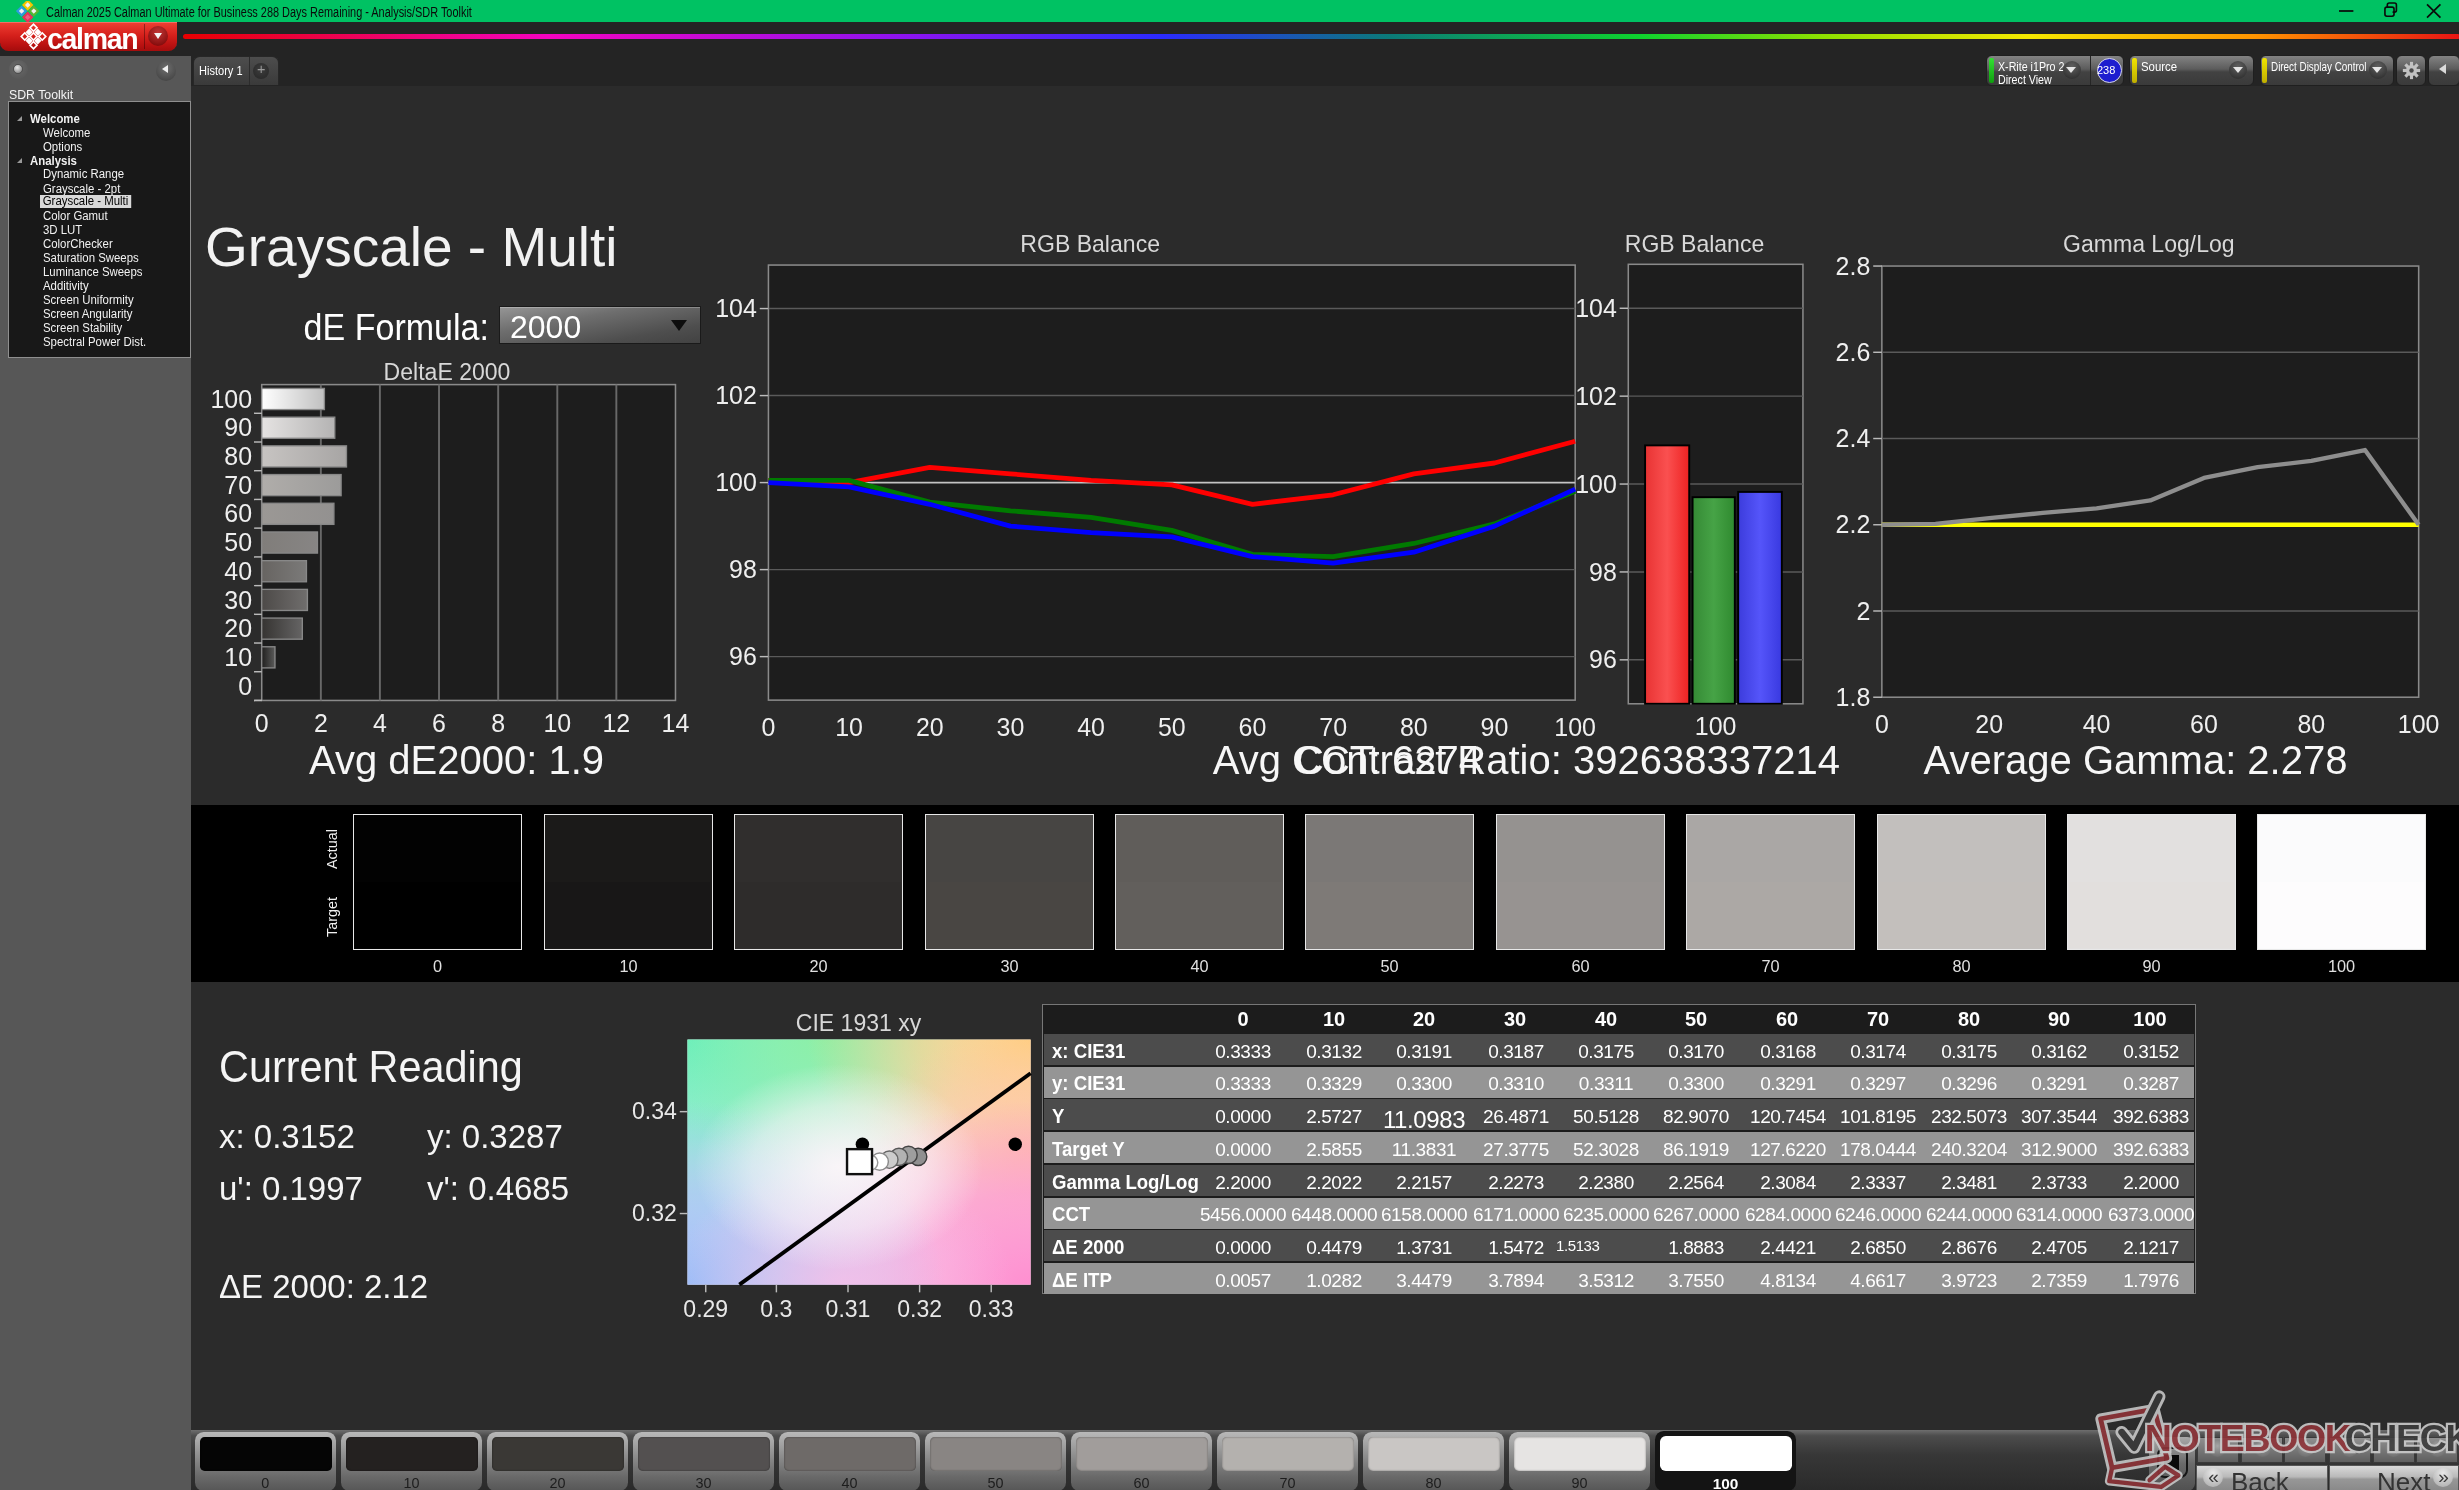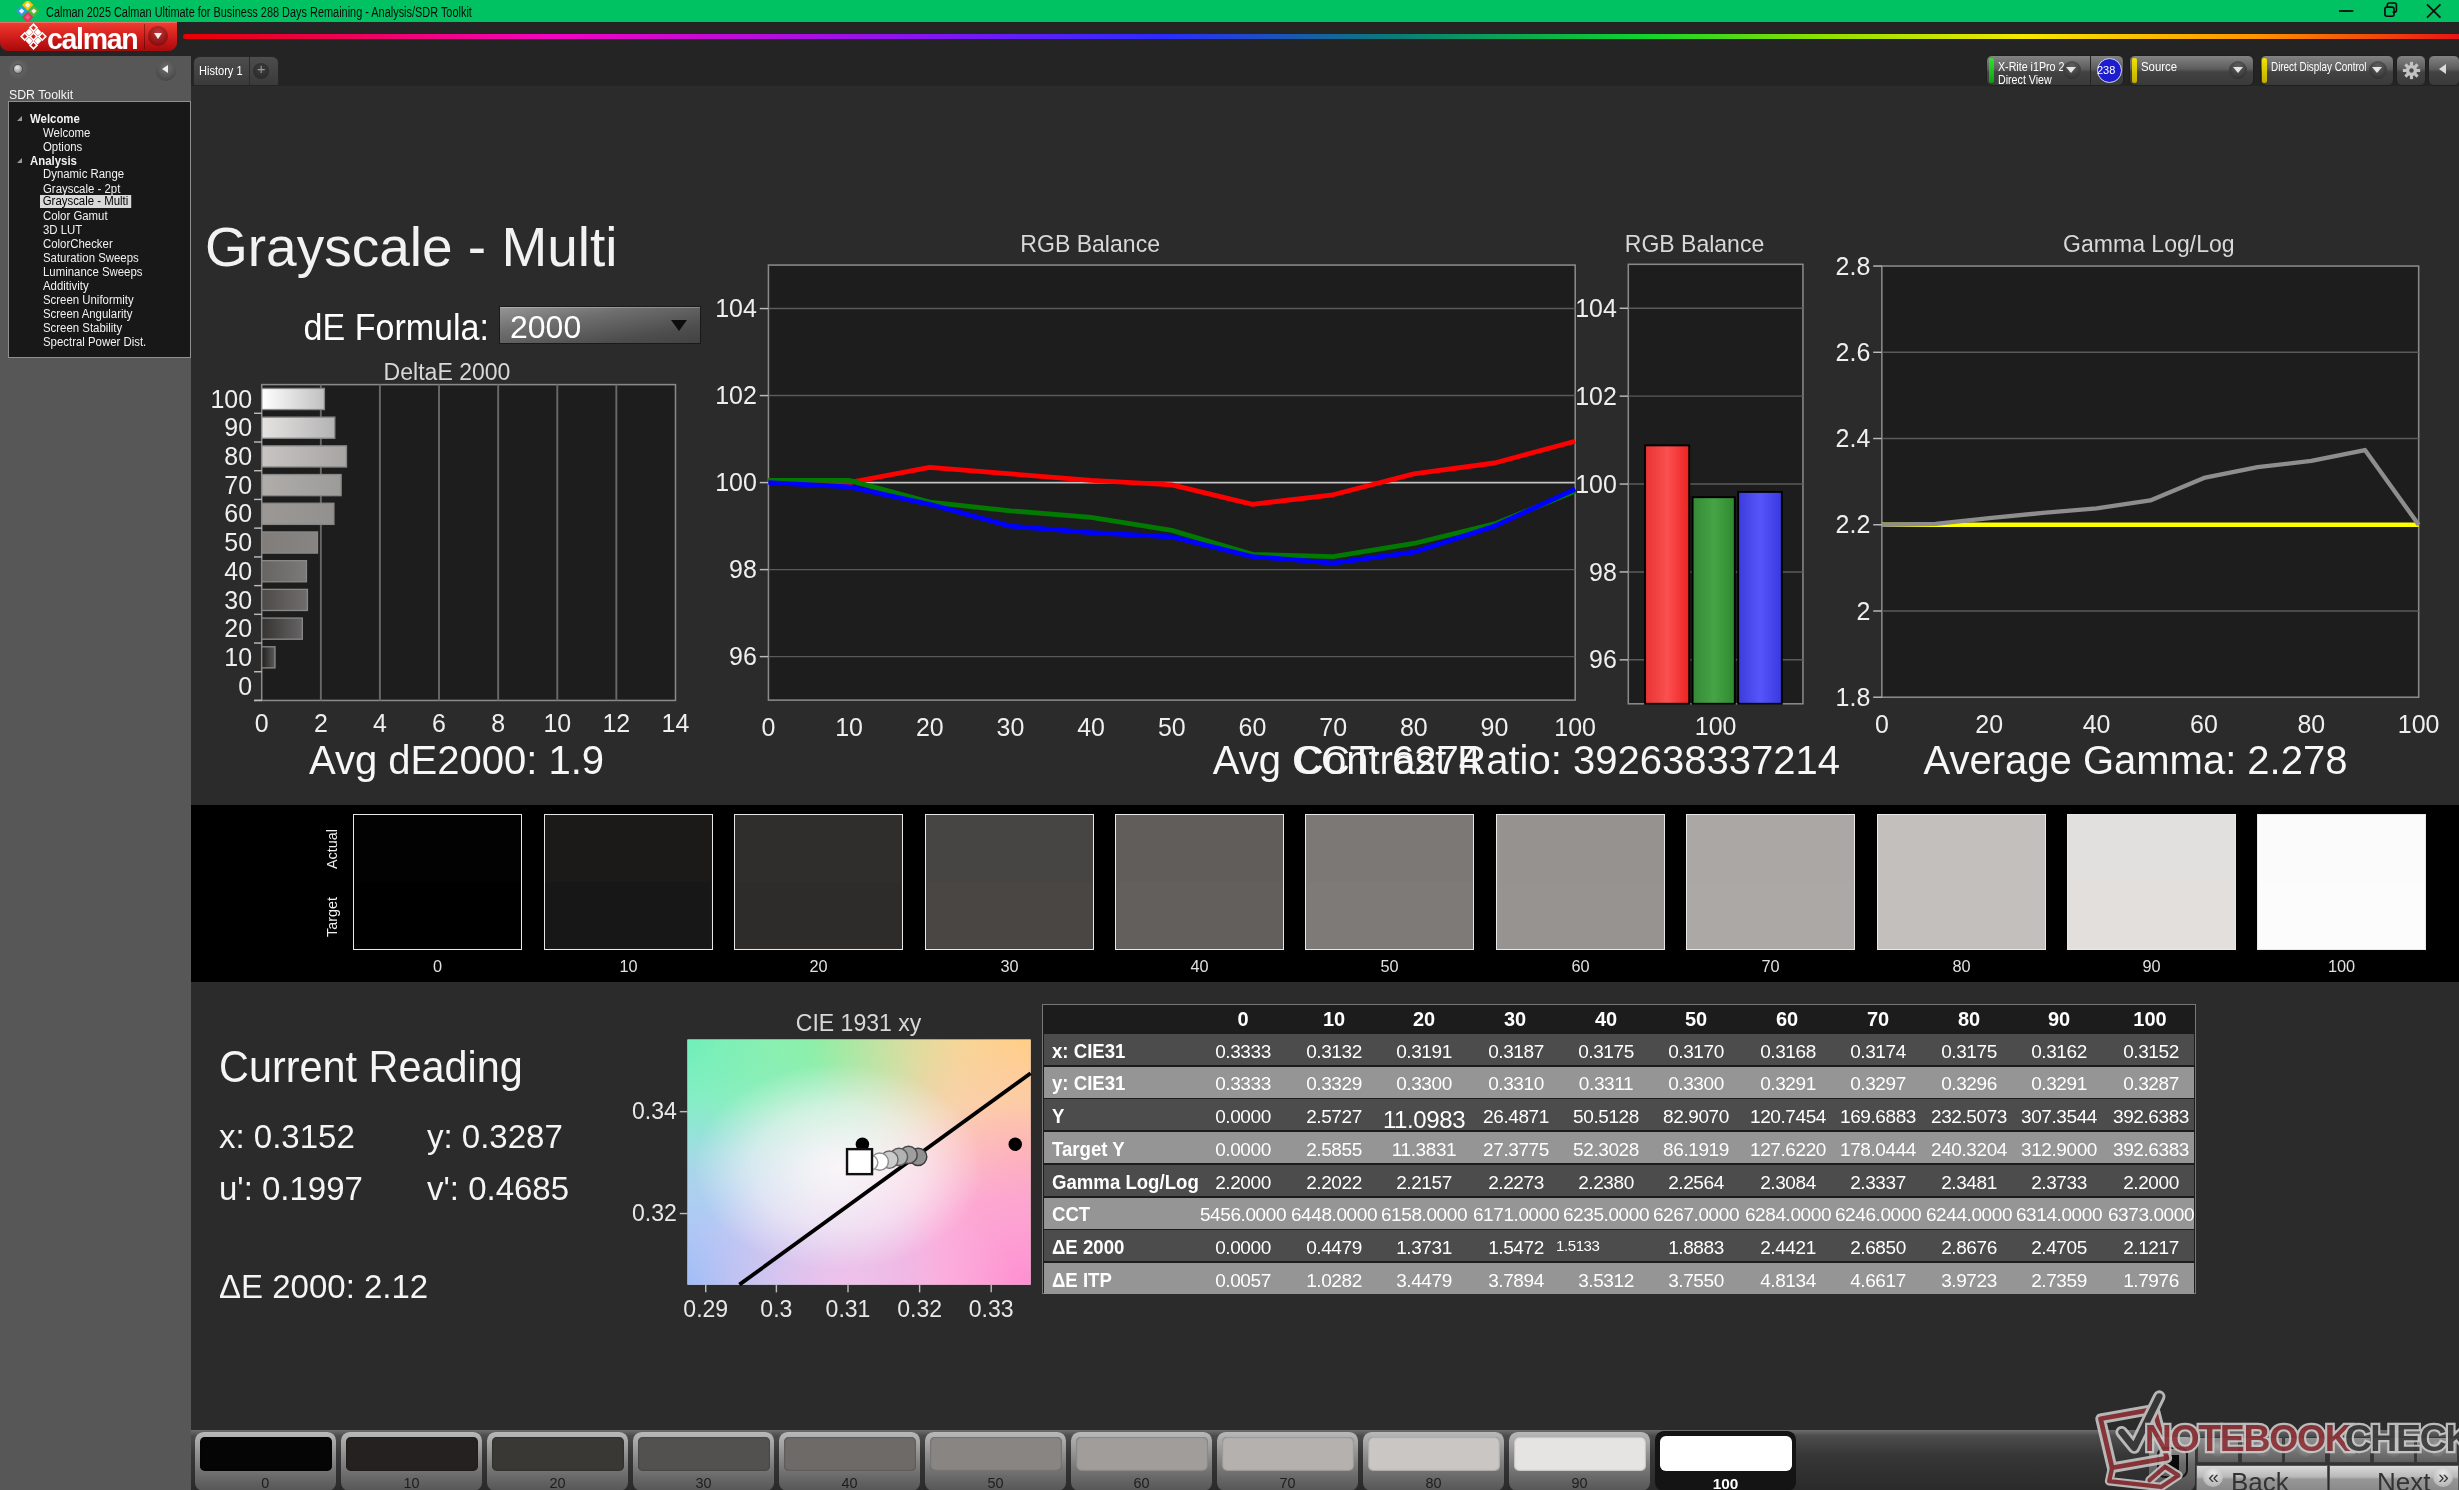--- a/index.html
+++ b/index.html
@@ -488,21 +488,21 @@
       <div style="left:1059px;top:69px;width:100px;font-size:19px;color:#fff;text-align:center;letter-spacing:-0.4px;">0.3287</div>
       <div style="left:1.9px;top:95px;width:1150px;height:31px;background:#4c4c4c;"></div>
       <div style="left:9.6px;top:101px;width:156px;font-size:20px;font-weight:bold;color:#fff;transform:scaleX(0.93);transform-origin:0 0;" class="t">Y</div>
       <div style="left:151px;top:102px;width:100px;font-size:19px;color:#fff;text-align:center;letter-spacing:-0.4px;">0.0000</div>
       <div style="left:242px;top:102px;width:100px;font-size:19px;color:#fff;text-align:center;letter-spacing:-0.4px;">2.5727</div>
       <div style="left:332px;top:102px;width:100px;font-size:24px;color:#fff;text-align:center;letter-spacing:-0.4px;">11.0983</div>
       <div style="left:424px;top:102px;width:100px;font-size:19px;color:#fff;text-align:center;letter-spacing:-0.4px;">26.4871</div>
       <div style="left:514px;top:102px;width:100px;font-size:19px;color:#fff;text-align:center;letter-spacing:-0.4px;">50.5128</div>
       <div style="left:604px;top:102px;width:100px;font-size:19px;color:#fff;text-align:center;letter-spacing:-0.4px;">82.9070</div>
       <div style="left:696px;top:102px;width:100px;font-size:19px;color:#fff;text-align:center;letter-spacing:-0.4px;">120.7454</div>
-      <div style="left:786px;top:102px;width:100px;font-size:19px;color:#fff;text-align:center;letter-spacing:-0.4px;">169.6883</div>
+      <div style="left:786px;top:102px;width:100px;font-size:19px;color:#fff;text-align:center;letter-spacing:-0.4px;">101.8195</div>
       <div style="left:877px;top:102px;width:100px;font-size:19px;color:#fff;text-align:center;letter-spacing:-0.4px;">232.5073</div>
       <div style="left:967px;top:102px;width:100px;font-size:19px;color:#fff;text-align:center;letter-spacing:-0.4px;">307.3544</div>
       <div style="left:1059px;top:102px;width:100px;font-size:19px;color:#fff;text-align:center;letter-spacing:-0.4px;">392.6383</div>
       <div style="left:1.9px;top:128px;width:1150px;height:31px;background:#959595;"></div>
       <div style="left:9.6px;top:134px;width:156px;font-size:20px;font-weight:bold;color:#fff;transform:scaleX(0.93);transform-origin:0 0;" class="t">Target Y</div>
       <div style="left:151px;top:135px;width:100px;font-size:19px;color:#fff;text-align:center;letter-spacing:-0.4px;">0.0000</div>
       <div style="left:242px;top:135px;width:100px;font-size:19px;color:#fff;text-align:center;letter-spacing:-0.4px;">2.5855</div>
       <div style="left:332px;top:135px;width:100px;font-size:19px;color:#fff;text-align:center;letter-spacing:-0.4px;">11.3831</div>
       <div style="left:424px;top:135px;width:100px;font-size:19px;color:#fff;text-align:center;letter-spacing:-0.4px;">27.3775</div>
       <div style="left:514px;top:135px;width:100px;font-size:19px;color:#fff;text-align:center;letter-spacing:-0.4px;">52.3028</div>

